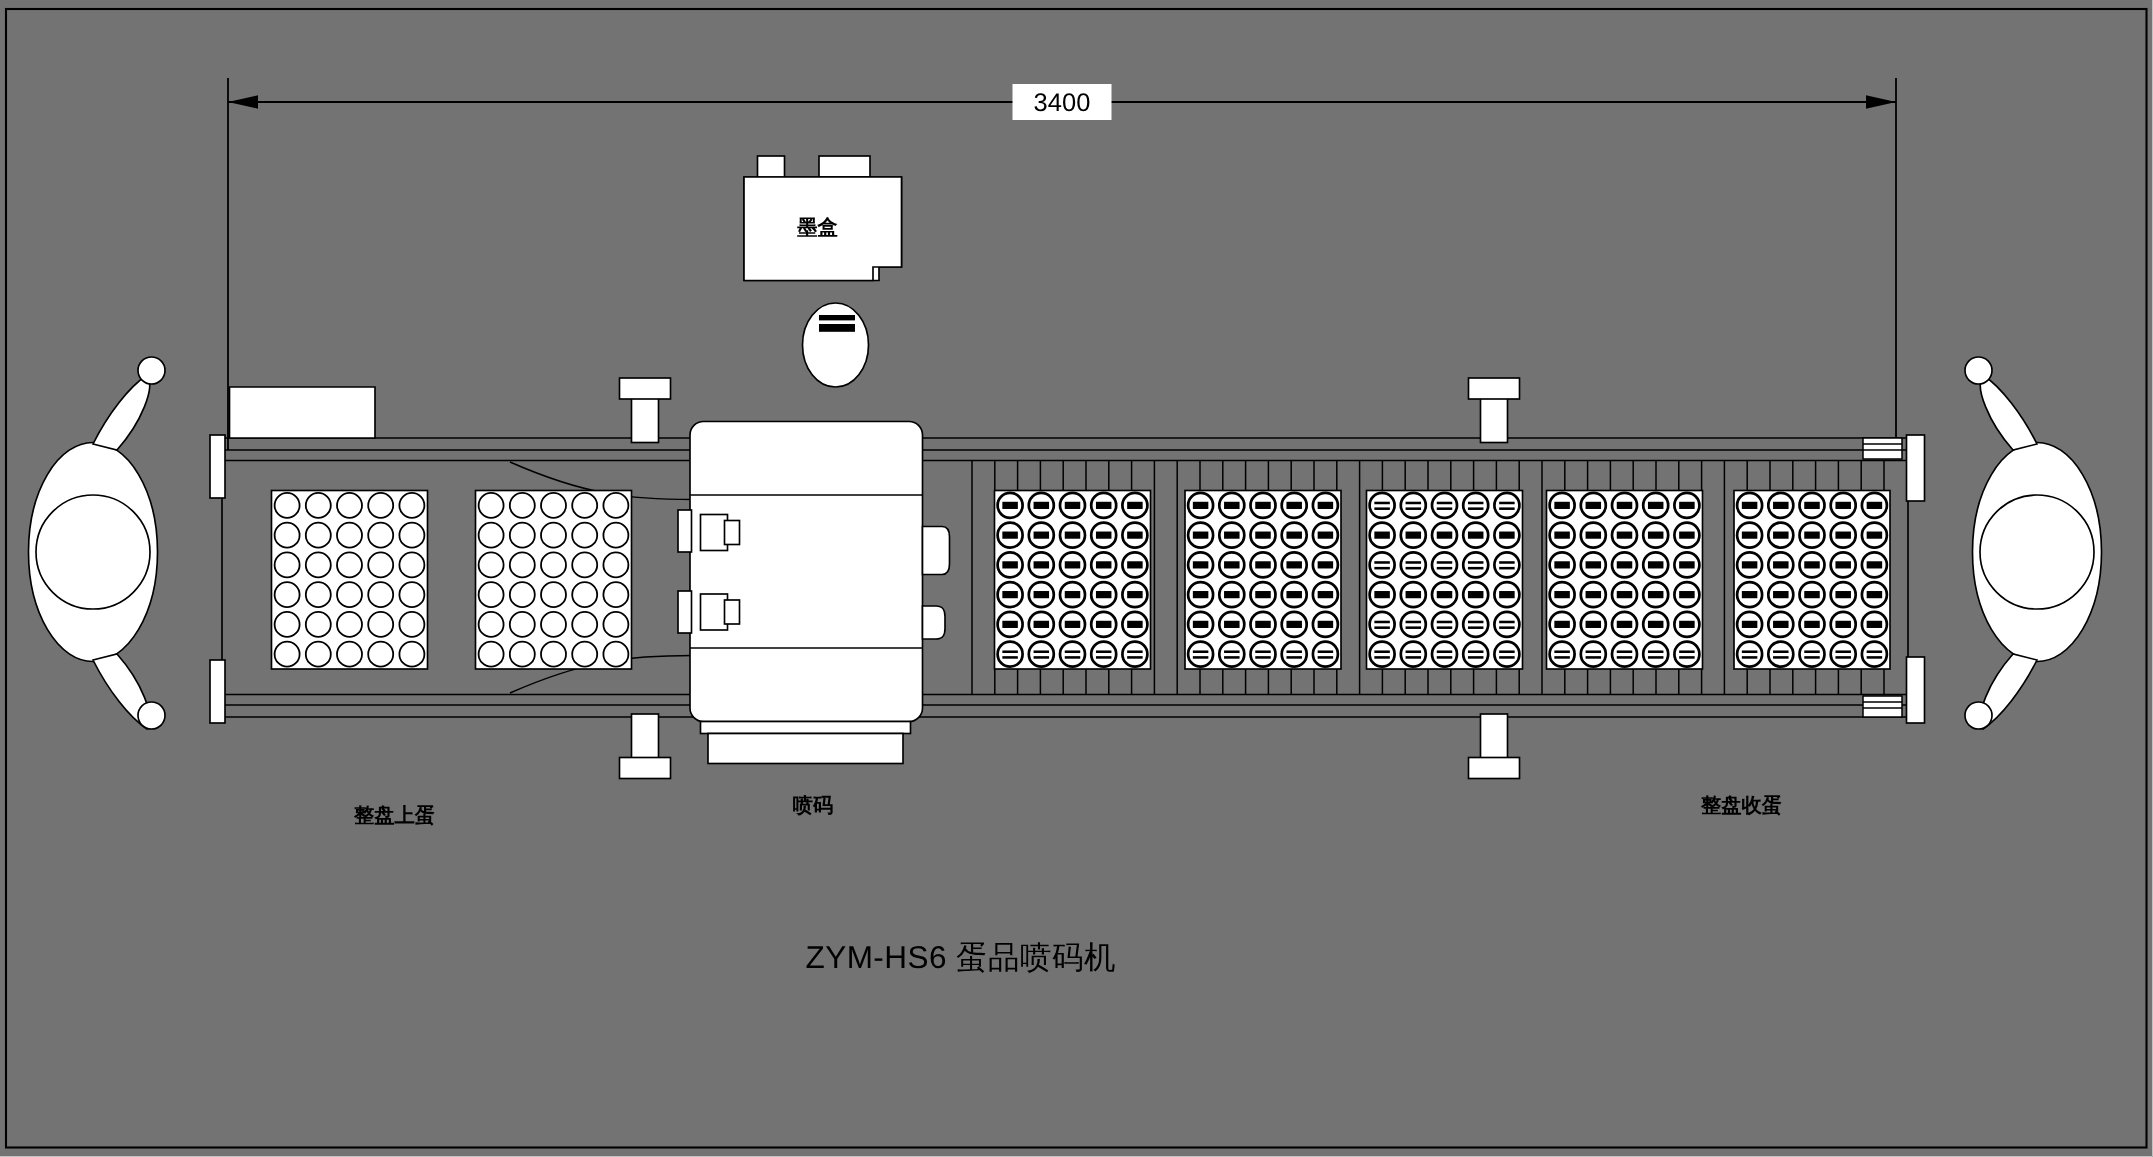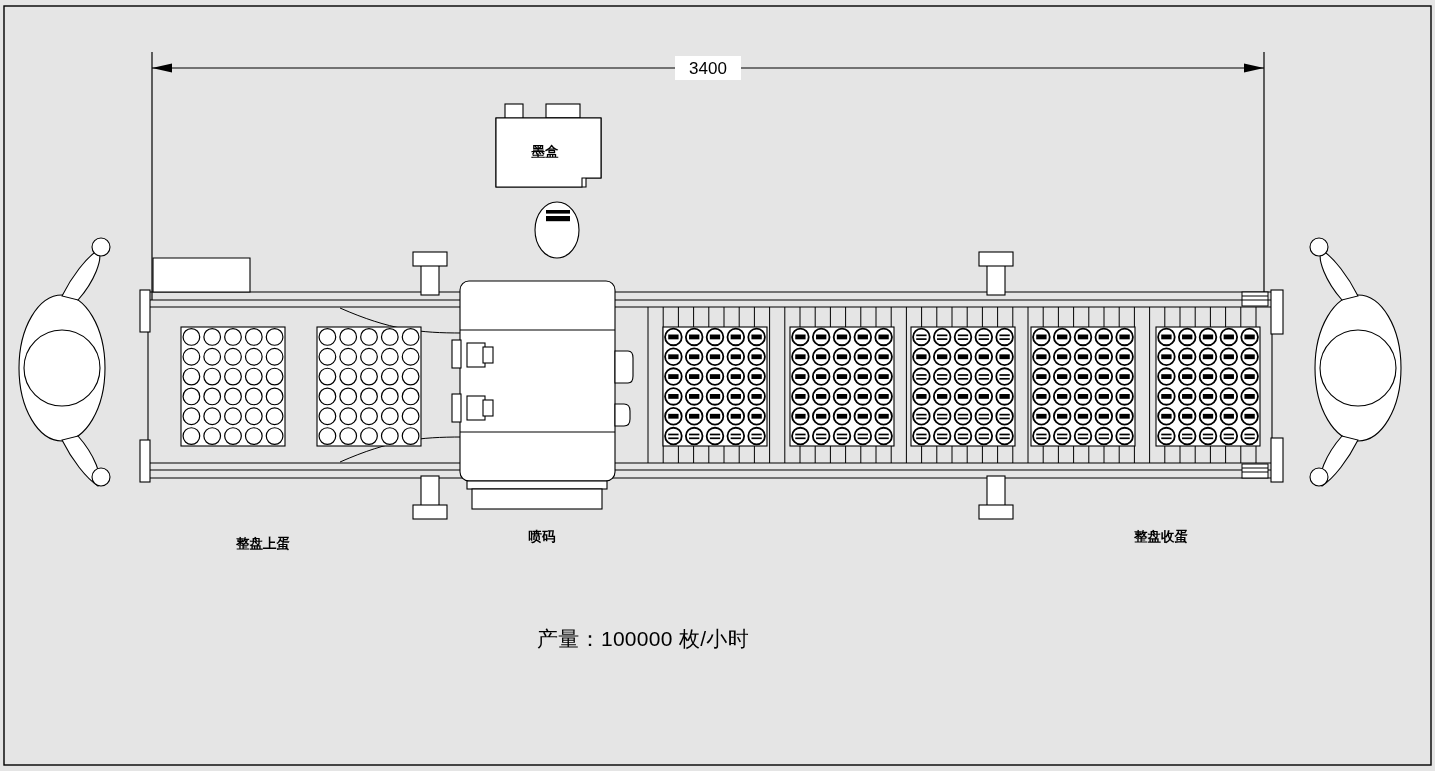--- a/index.html
+++ b/index.html
@@ -7,21 +7,21 @@
     padding: 0;
     background: #ffffff;
   }
   body {
     font-family: "Liberation Sans", sans-serif;
   }
   #page {
     position: relative;
     width: 1435px;
     height: 771px;
-    background: #e5e5e5;
+    background: #737373;
     overflow: hidden;
   }
   #drawing-svg {
     position: absolute;
     left: 0;
     top: 0;
     width: 1435px;
     height: 771px;
     display: block;
   }
@@ -666,16 +666,16 @@
       <rect class="sh" x="472" y="489" width="130" height="20"></rect>
     </g>
 
     <text class="txt-label" x="263" y="548" text-anchor="middle">整盘上蛋</text>
     <text class="txt-label" x="542" y="541" text-anchor="middle">喷码</text>
     <text class="txt-label" x="1161" y="541" text-anchor="middle">整盘收蛋</text>
 
   </svg>
 
   <div class="caption-block">
-    <div>产量：100000 枚/小时</div>
+    <div>ZYM-HS6 蛋品喷码机</div>
   </div>
 
 </div>
 
 </body></html>

